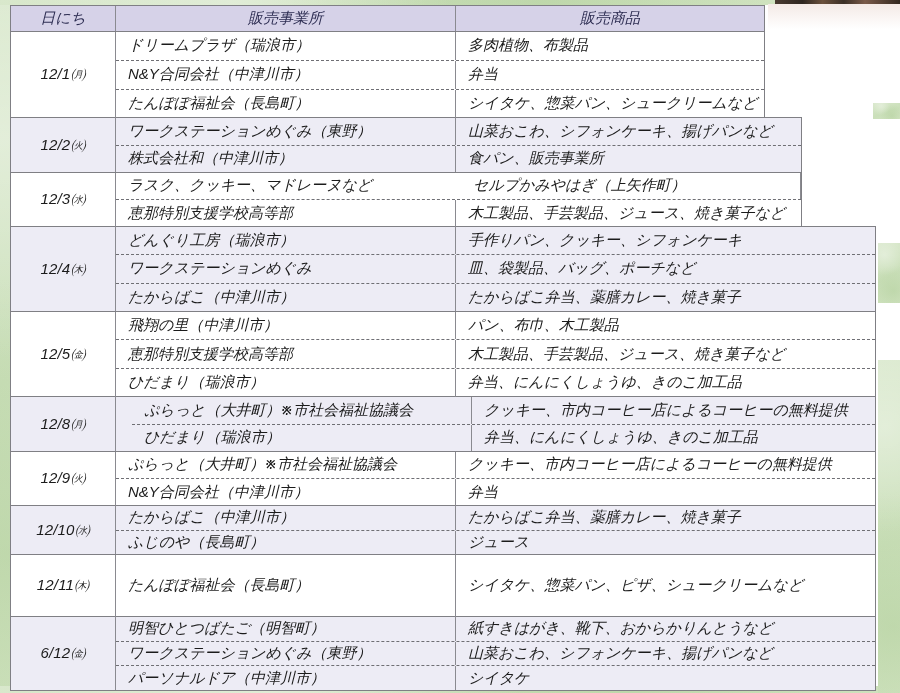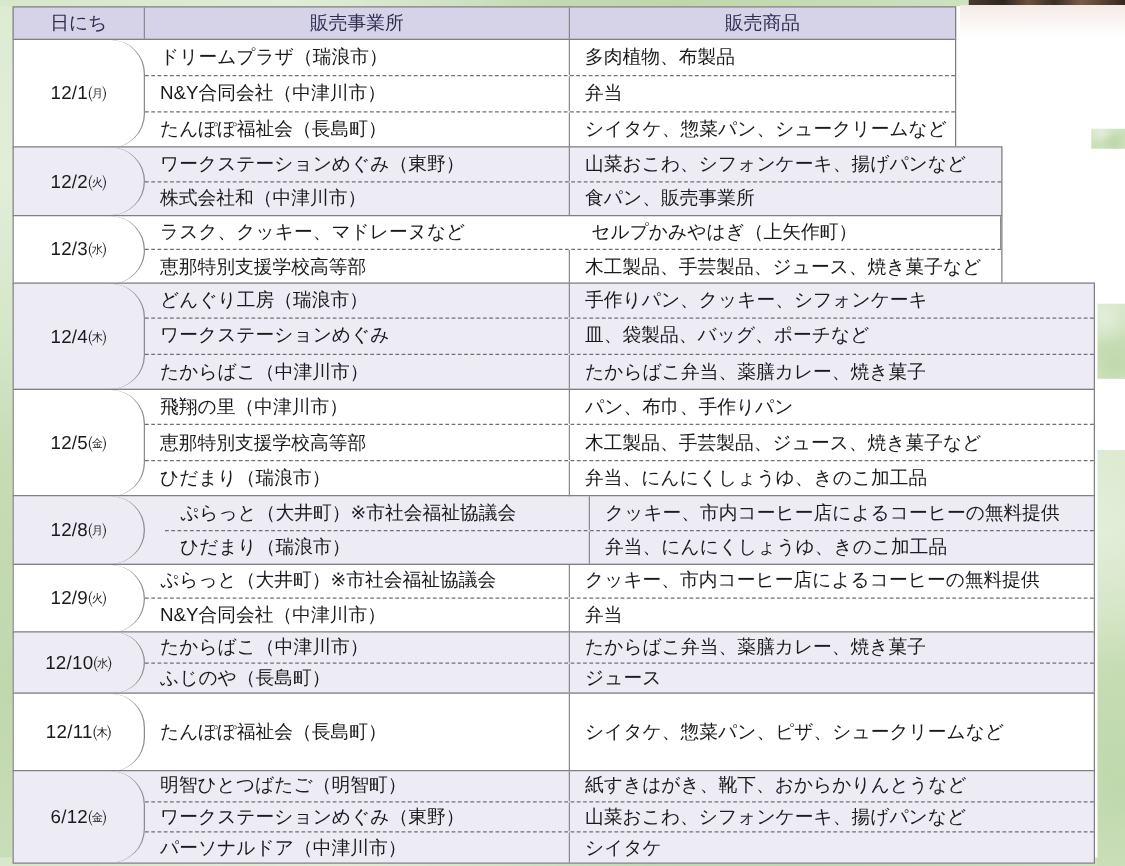--- a/index.html
+++ b/index.html
@@ -33,21 +33,21 @@
   .photo-strip {
     position: absolute; left:775px; top:0; width:125px; height:6px;
     background: linear-gradient(90deg,#4a3a30 0%, #2e2620 22%, #6b503c 38%, #3b2f26 55%, #7a5a49 72%, #33281f 100%);
   }
   .photo-haze {
     position: absolute; left:768px; top:4px; width:132px; height:28px;
     background: linear-gradient(180deg, #f4eae6 0%, #ffffff 90%);
   }
 
   
-  #table-area { position: absolute; left:10px; top:5px; }
+  #table-area { position: absolute; left:10px; top:5px;font-style:italic; }
 
   .hdr, .group {
     box-sizing: border-box;
     border: 1.5px solid #7f7f84;
     background: #ffffff;
     display: flex;
     font-size: 15px;
     color: #1b1b1b;
   }
   .group { margin-top: -1.5px; }
@@ -77,21 +77,20 @@
   .group:nth-child(8)  { width:866px; height:50px; }
   .group:nth-child(9)  { width:866px; height:64px; }
   .group:nth-child(10) { width:866px; height:75px; }
 
   .date-cell {
     width: 105px;
     box-sizing: border-box;
     border-right: 1.5px solid #8a8a90;
     display: flex; align-items: center; justify-content: center;
     letter-spacing: 0.2px;
-    border-radius: 27px;
   }
   .rows { flex: 1; display: flex; flex-direction: column; }
   .row  { flex: 1; display: flex; border-bottom: 1px dashed #6f6f74; }
   .row:last-child { border-bottom: none; }
   .cell {
     box-sizing: border-box;
     display: flex; align-items: center;
     padding-left: 12px;
     white-space: nowrap;
     overflow: hidden;
@@ -178,21 +177,21 @@
               <div class="cell vendor">たからばこ（中津川市）</div>
               <div class="cell products">たからばこ弁当、薬膳カレー、焼き菓子</div>
             </div>
           </div>
         </div>
         <div class="group">
           <div class="date-cell">12/5㈮</div>
           <div class="rows">
             <div class="row">
               <div class="cell vendor">飛翔の里（中津川市）</div>
-              <div class="cell products">パン、布巾、手作りパン</div>
+              <div class="cell products">パン、布巾、木工製品</div>
             </div>
             <div class="row">
               <div class="cell vendor">恵那特別支援学校高等部</div>
               <div class="cell products">木工製品、手芸製品、ジュース、焼き菓子など</div>
             </div>
             <div class="row">
               <div class="cell vendor">ひだまり（瑞浪市）</div>
               <div class="cell products">弁当、にんにくしょうゆ、きのこ加工品</div>
             </div>
           </div>

